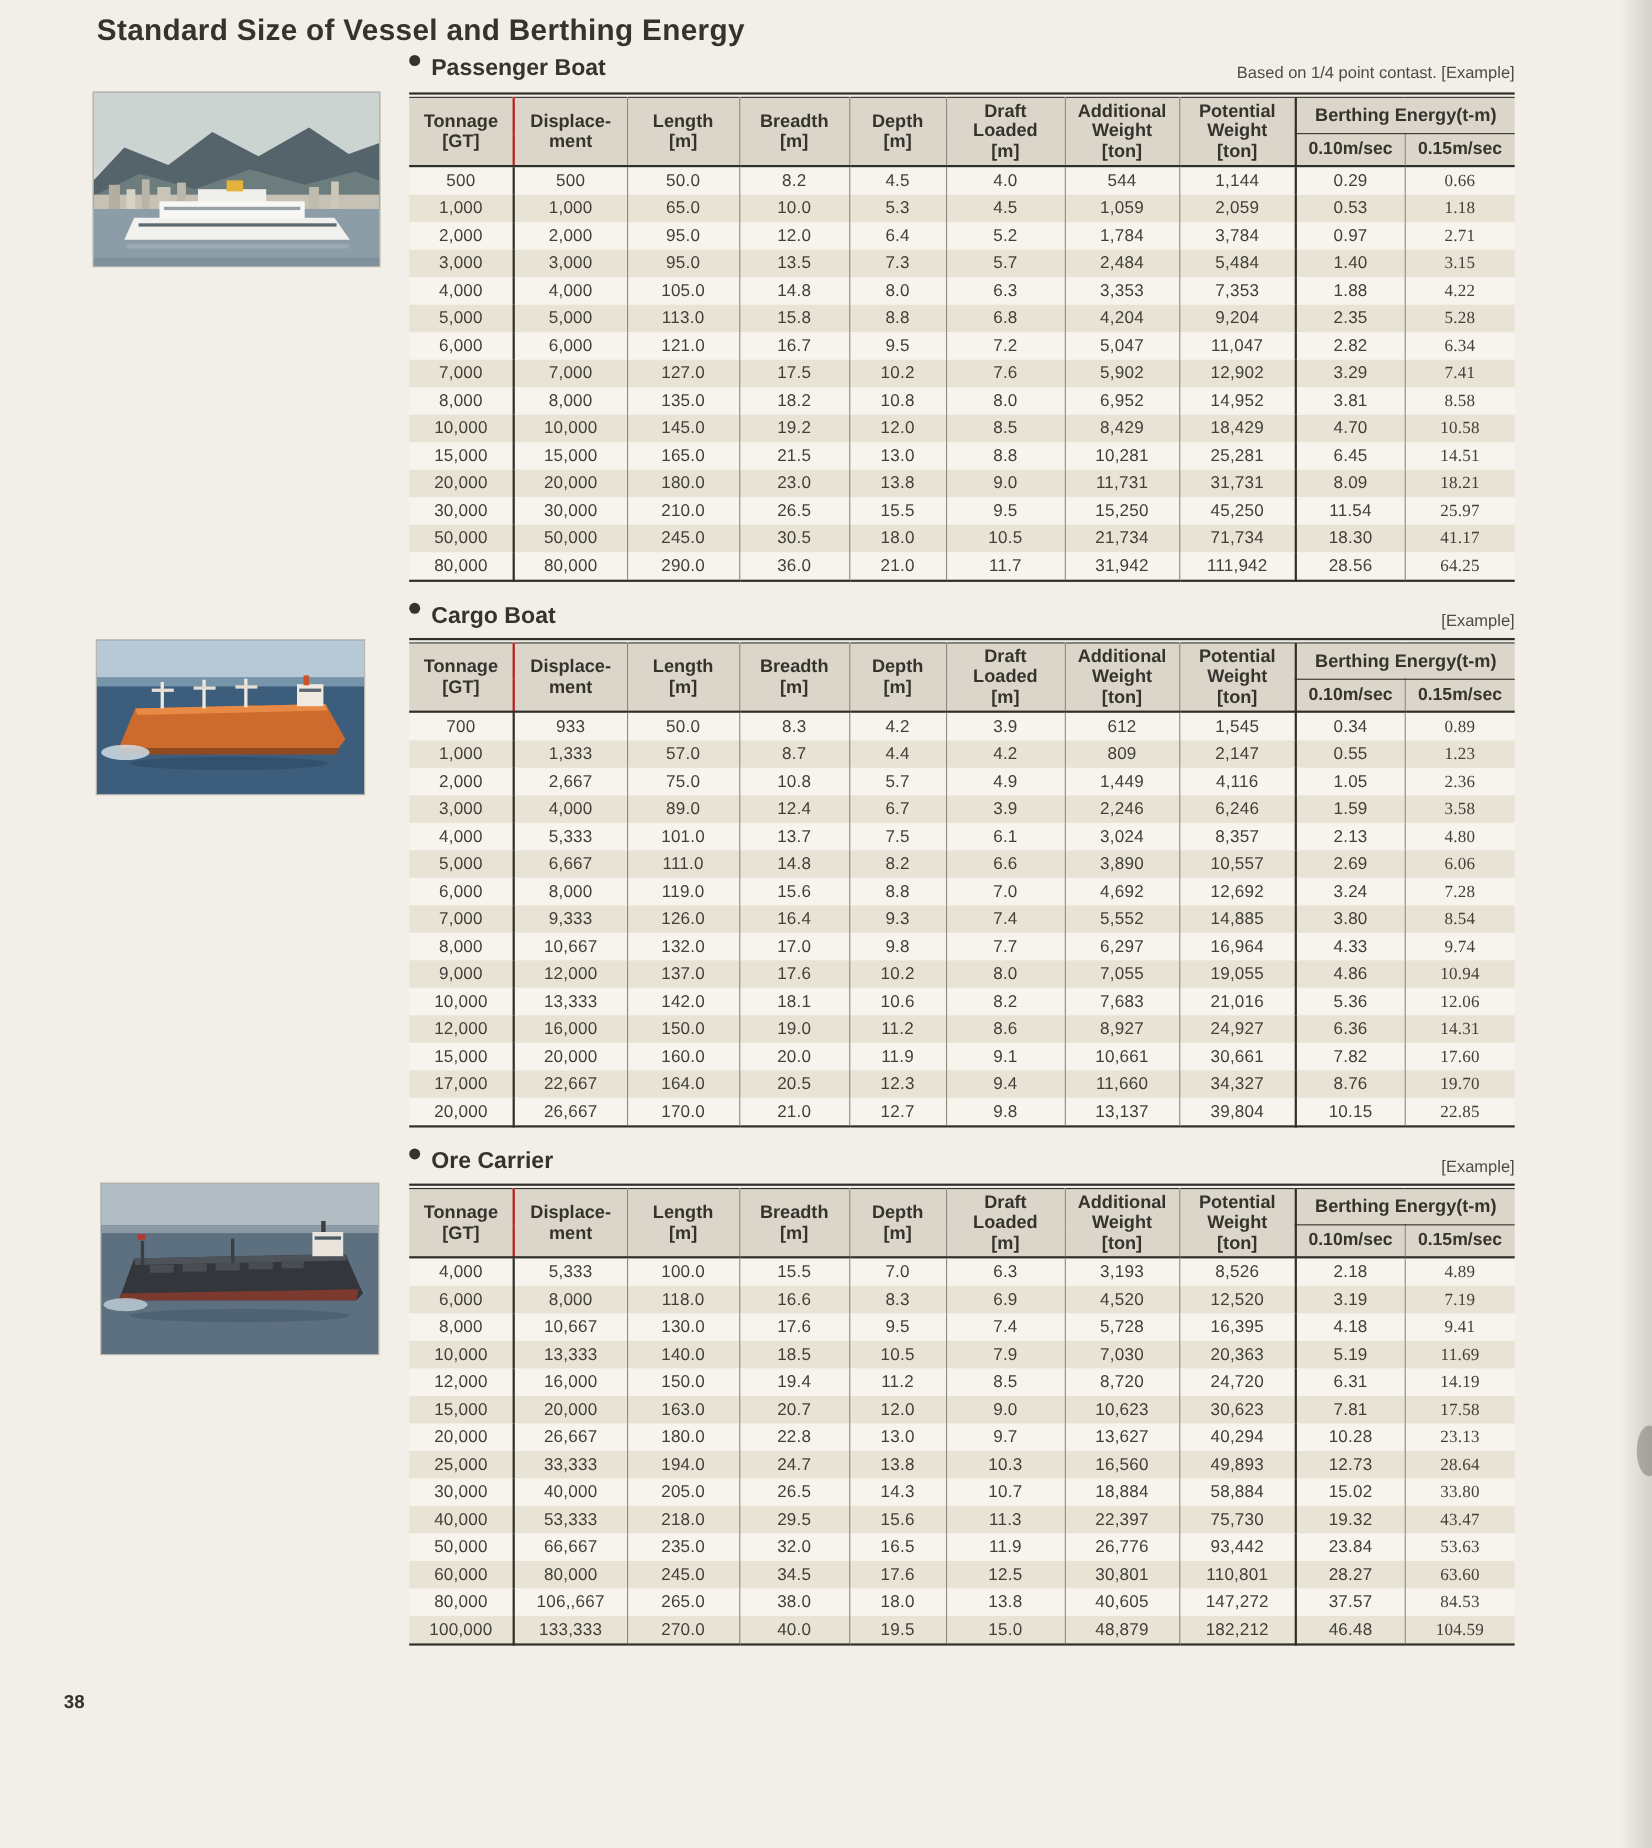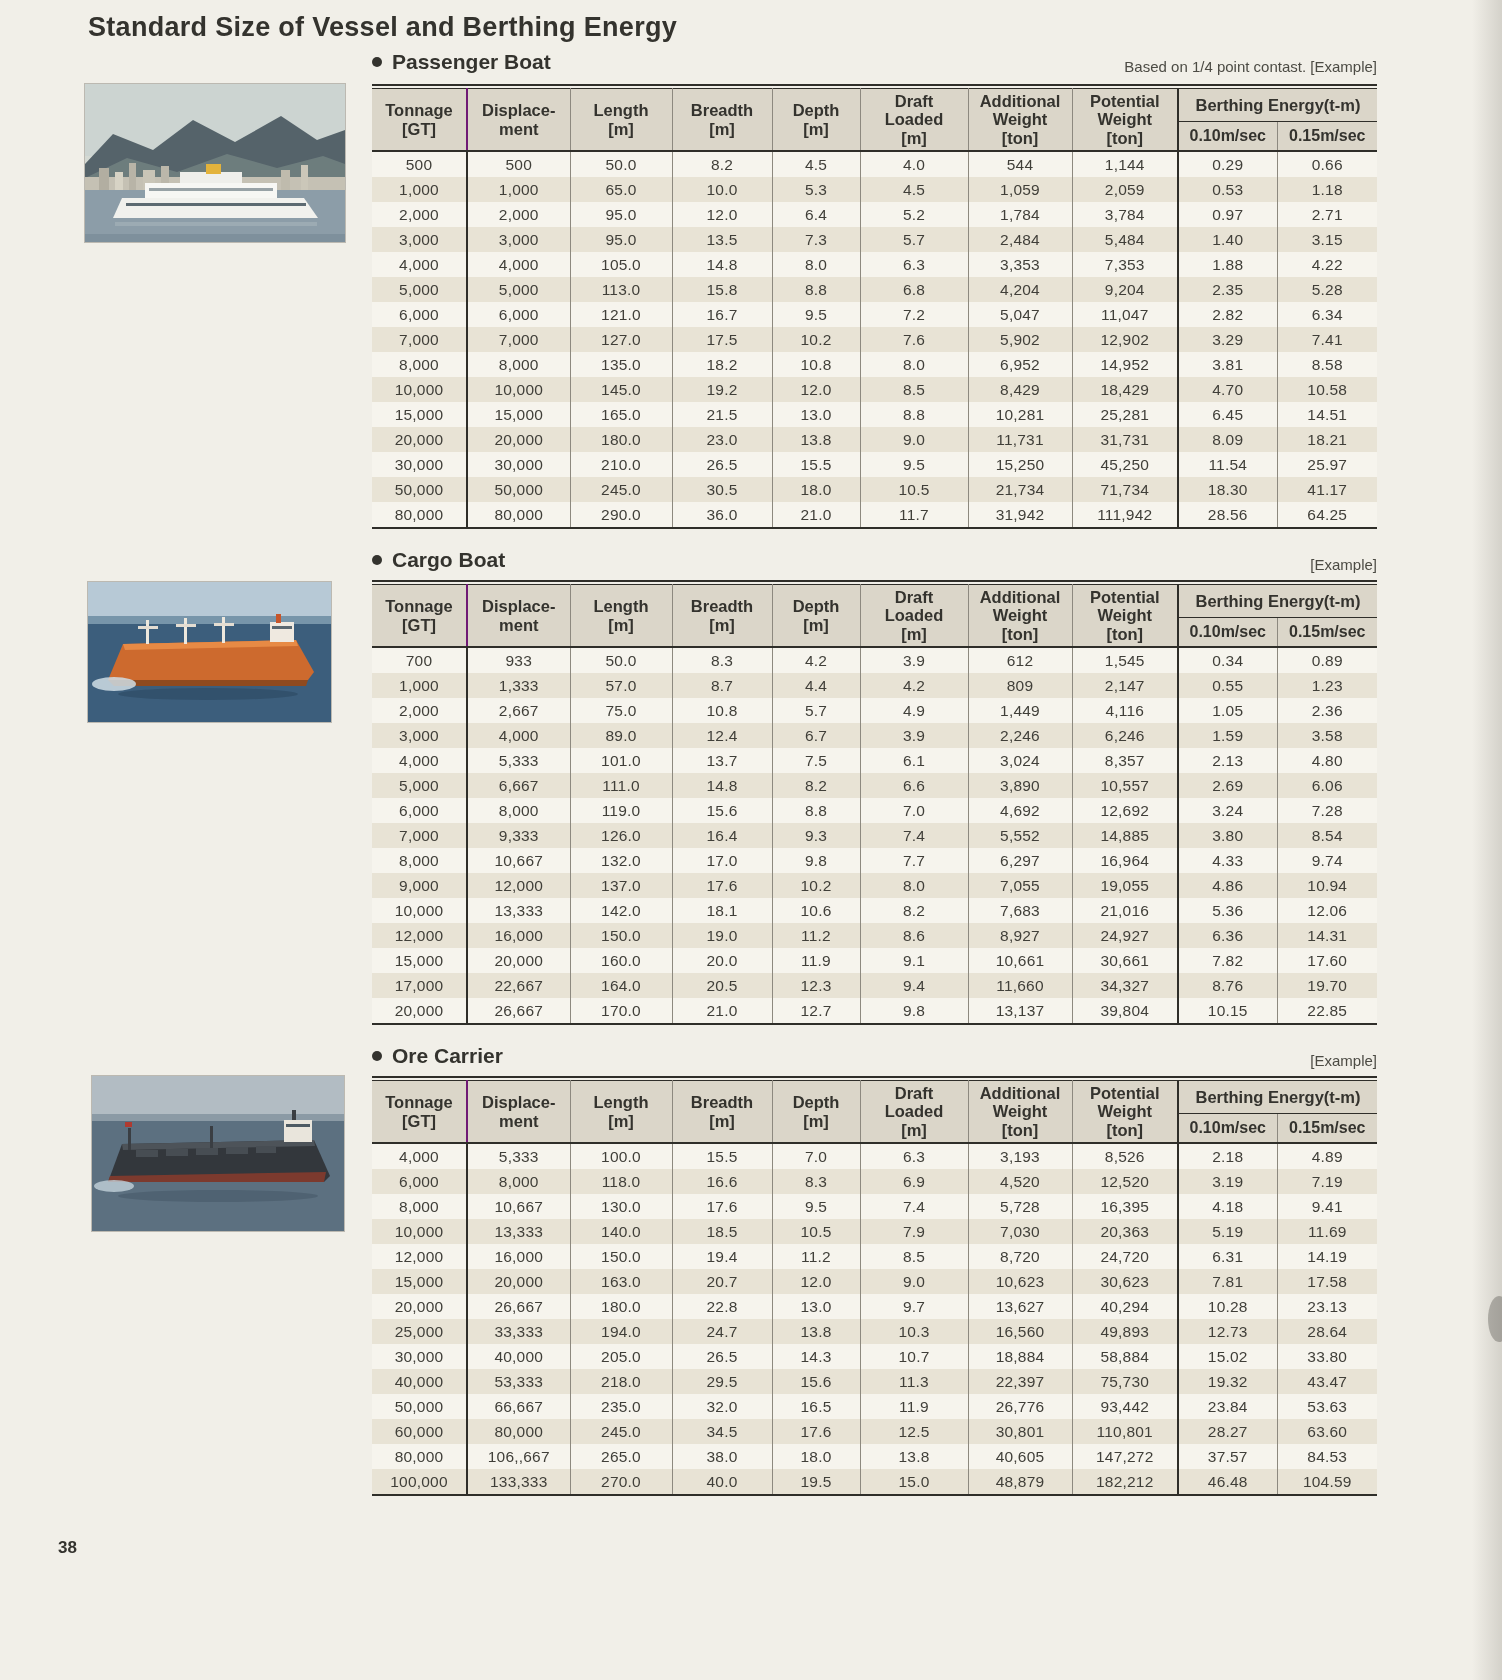--- a/index.html
+++ b/index.html
@@ -15,54 +15,54 @@
   }
   .scan-blob{
     position:absolute;right:-8px;top:1296px;width:22px;height:46px;
     background:#a9a6a0;border-radius:50%;opacity:.8;
   }
   .page-title{
     position:absolute;left:88px;top:12px;
     font-size:27px;font-weight:bold;color:#34332e;letter-spacing:.3px;text-align:center;
   }
   .section-head{
-    position:absolute;display:flex;align-items:center;gap:10px;
+    position:absolute;display:flex;align-items:flex-start;gap:10px;
     font-size:21px;font-weight:bold;color:#34332e;
   }
   .bullet{width:10px;height:10px;border-radius:50%;background:#34332e;flex:0 0 auto;}
   .note{
     position:absolute;right:125px;text-align:right;
     font-size:15px;color:#4c4b44;
   }
   .twrap{
     position:absolute;left:372px;width:1005px;
     border-top:2px solid #2f2e29;padding-top:2px;
   }
   table.vtbl{
     width:100%;border-collapse:collapse;table-layout:fixed;
     background:#f6f4ed;border-top:1px solid #2f2e29;
   }
   .vtbl th{
     background:#dbd6c9;font-size:16.5px;font-weight:bold;color:#34332e;
     text-align:center;vertical-align:middle;line-height:1.12;padding:3px 2px;
     border-right:1px solid #8d897f;border-bottom:2px solid #2f2e29;
   }
-  .vtbl th.c-ton{border-right:2px solid #701a75;margin-top:10px;}
+  .vtbl th.c-ton{border-right:2px solid #b91c1c;margin-top:10px;}
   .vtbl th.c-pot{border-right:2px solid #2f2e29;}
   .vtbl th.c-group{border-right:none;border-bottom:1px solid #2f2e29;height:26px;}
   .vtbl th.c-sub{height:22px;font-size:16px;}
   .vtbl th.c-last{border-right:none;}
   .vtbl td{
     font-size:15.5px;color:#403f39;text-align:center;vertical-align:middle;
     height:25px;padding:0 2px;border-right:1px solid #8d897f;
     letter-spacing:.2px;
   }
   .vtbl td:first-child{border-right:2px solid #2f2e29;}
   .vtbl td:nth-child(8){border-right:2px solid #2f2e29;}
-  .vtbl td:last-child{border-right:none;}
+  .vtbl td:last-child{border-right:none;font-family:Liberation Serif, serif;}
   .vtbl tbody tr.stripe{background:#e8e3d5;border-radius:12px;}
   .vtbl tbody tr:last-child td{border-bottom:2px solid #2f2e29;}
   .photo{
     position:absolute;box-shadow:0 0 0 1px rgba(90,85,75,.35);
     overflow:hidden;background:#9aa4aa;
   }
   .photo svg{display:block;}
   .page-num{
     position:absolute;left:58px;top:1538px;
     font-size:17px;font-weight:bold;color:#34332e;

